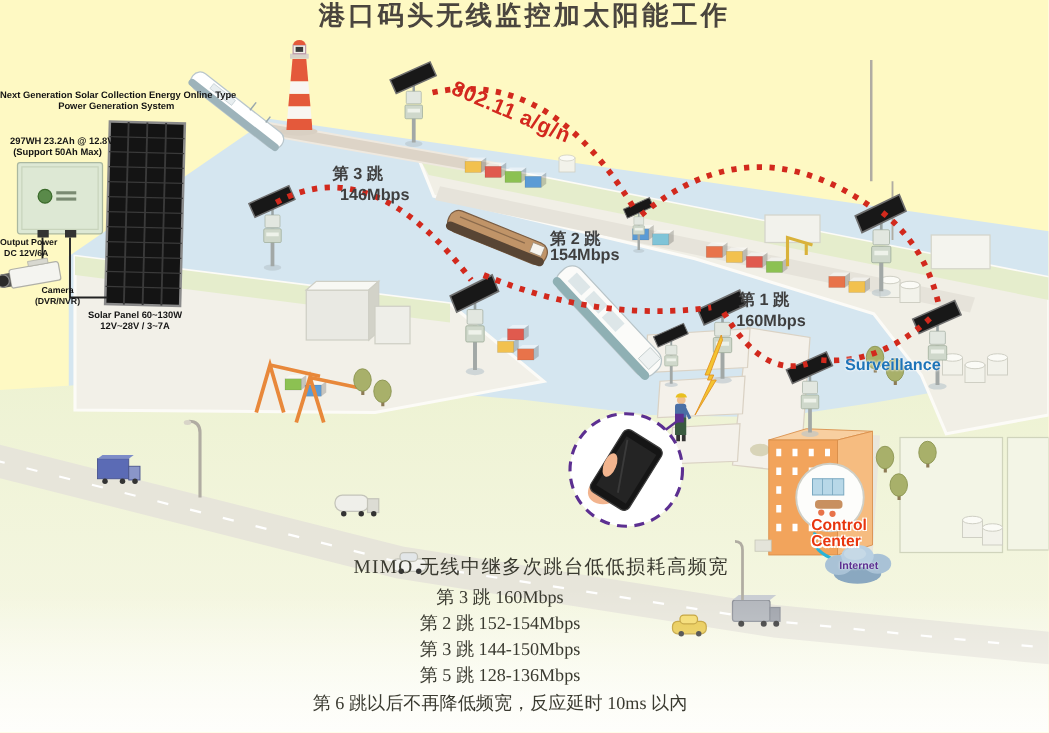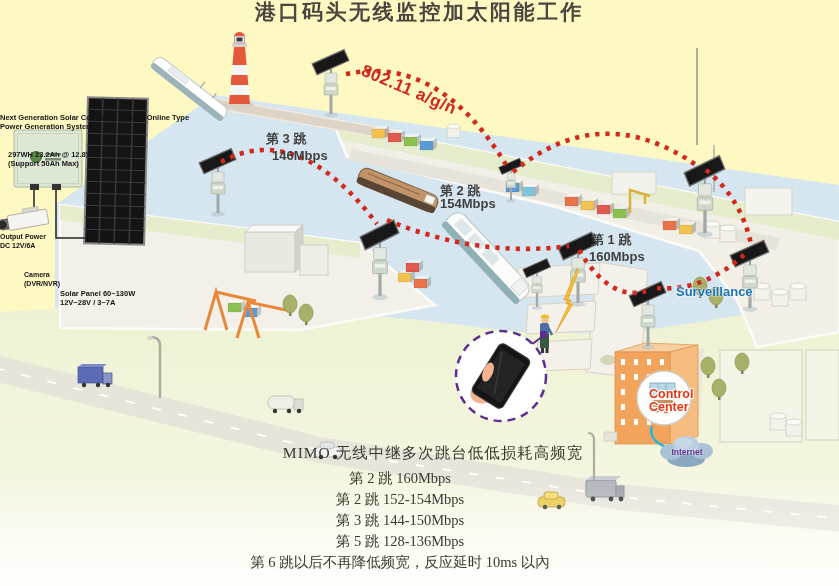--- a/index.html
+++ b/index.html
@@ -2,35 +2,35 @@
 <html><head>
 <meta charset="utf-8">
 <style>
   html,body{margin:0;padding:0;background:#fff;}
   .stage{position:relative;width:839px;height:586px;background:#fef9c3;overflow:hidden;
          font-family:"Liberation Sans",sans-serif;}
   .stage svg{position:absolute;left:0;top:0;}
   .lbl{position:absolute;white-space:nowrap;}
   .title{left:0;top:-2px;width:839px;text-align:center;font-family:"Liberation Serif",serif;
          font-size:21px;font-weight:600;color:#4a453e;letter-spacing:2.5px;}
-  .ins{font-weight:bold;color:#141414;line-height:9px;font-size:7.5px;margin-top:42px;}
+  .ins{font-weight:bold;color:#141414;text-align:center;line-height:9px;font-size:7.5px;}
   .ins div{white-space:nowrap;}
   .inset-header{left:0;top:71px;width:186px;}
   .battery-lbl{left:8px;top:108px;width:76px;}
   .output-lbl{left:0;top:191px;width:42px;font-size:7px;line-height:8.5px;}
   .camera-lbl{left:24px;top:229px;width:44px;font-size:7px;line-height:8.5px;}
   .panel-lbl{left:60px;top:247px;width:96px;}
   .std{left:366px;top:61px;color:#d3281e;font-weight:bold;font-size:17px;
        transform:rotate(23deg);transform-origin:left top;letter-spacing:.5px;}
   .hop{color:#3f3f3f;font-weight:600;font-size:13px;}
   .surv{left:676px;top:284px;color:#1e74b8;font-weight:bold;font-size:13px;
         text-shadow:0 0 2px #fff,0 0 2px #fff;}
   .tabl{left:380px;top:343px;width:68px;text-align:right;color:#5c2f91;font-weight:bold;
         font-size:12px;line-height:13.5px;}
-  .ctrl{left:649px;top:388px;color:#e8350e;font-weight:bold;font-size:12.5px;line-height:13px;
+  .ctrl{left:649px;top:414px;color:#e8350e;font-weight:bold;font-size:12.5px;line-height:13px;
         text-shadow:1px 1px 0 #fff,-1px -1px 0 #fff,1px -1px 0 #fff,-1px 1px 0 #fff;}
   .inet{left:663px;top:447px;width:48px;text-align:center;color:#5c2f91;font-weight:bold;
         font-size:8.5px;text-shadow:0 0 2px #fff;}
   .legend{left:190px;top:443px;width:420px;text-align:center;
           font-family:"Liberation Serif",serif;color:#3a3a30;}
   .legend .hd{font-size:15.5px;letter-spacing:1px;margin-left:66px;margin-bottom:4px;}
   .legend .row{font-size:14.5px;line-height:21px;}
   .legend .fn{font-size:14.5px;margin-top:1px;}
 </style>
 </head>
@@ -438,20 +438,20 @@
 
 <div class="lbl ctrl">
   <div>Control</div>
   <div>Center</div>
 </div>
 
 <div class="lbl inet">Internet</div>
 
 <div class="lbl legend">
   <div class="hd">MIMO 无线中继多次跳台低低损耗高频宽</div>
-  <div class="row">第 2 跳 160Mbps</div>
+  <div class="row">第 3 跳 160Mbps</div>
   <div class="row">第 2 跳 152-154Mbps</div>
   <div class="row">第 3 跳 144-150Mbps</div>
   <div class="row">第 5 跳 128-136Mbps</div>
   <div class="fn">第 6 跳以后不再降低频宽，反应延时 10ms 以內</div>
 </div>
 
 </div>
 
 </body></html>

